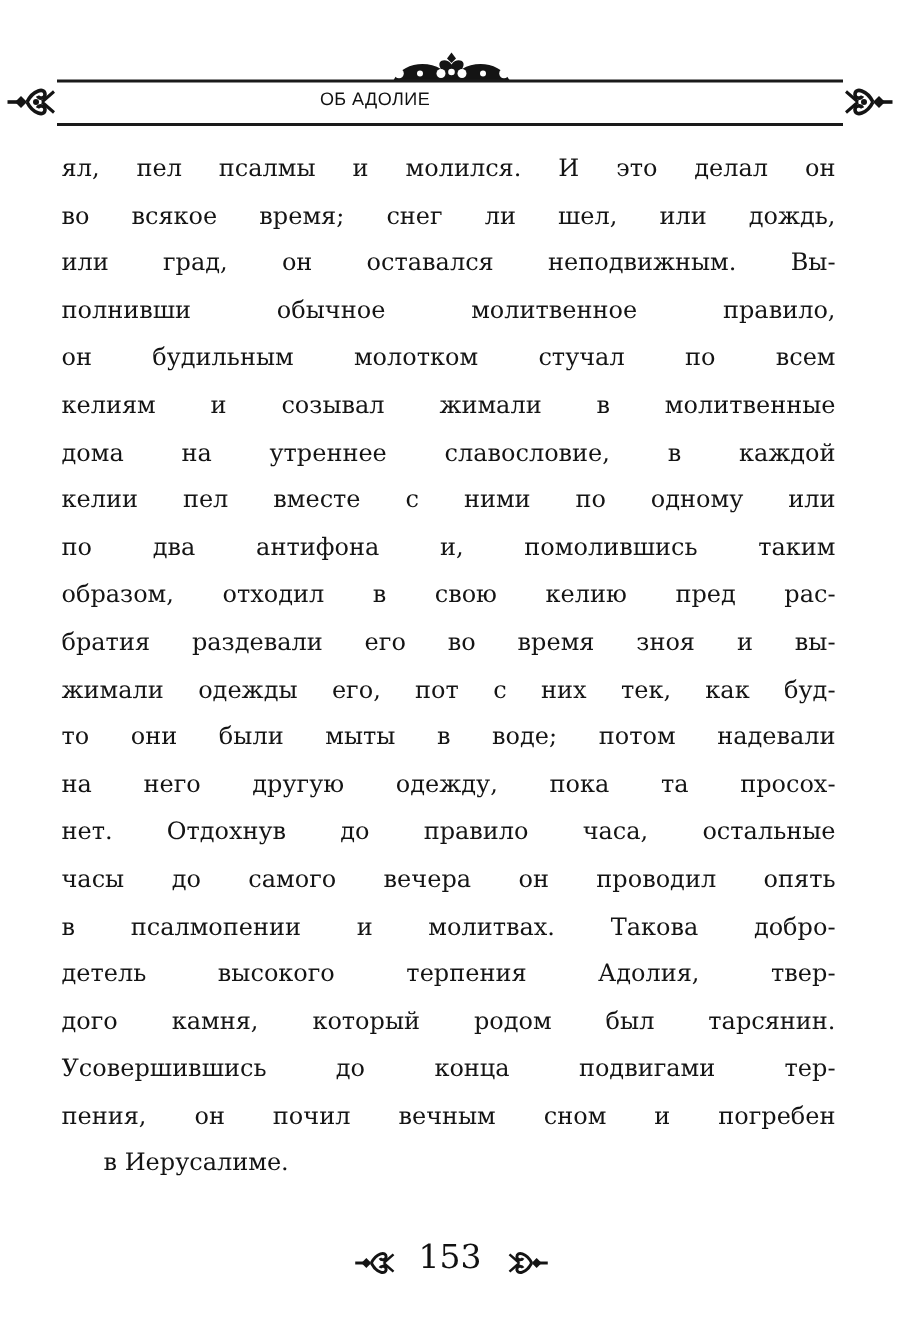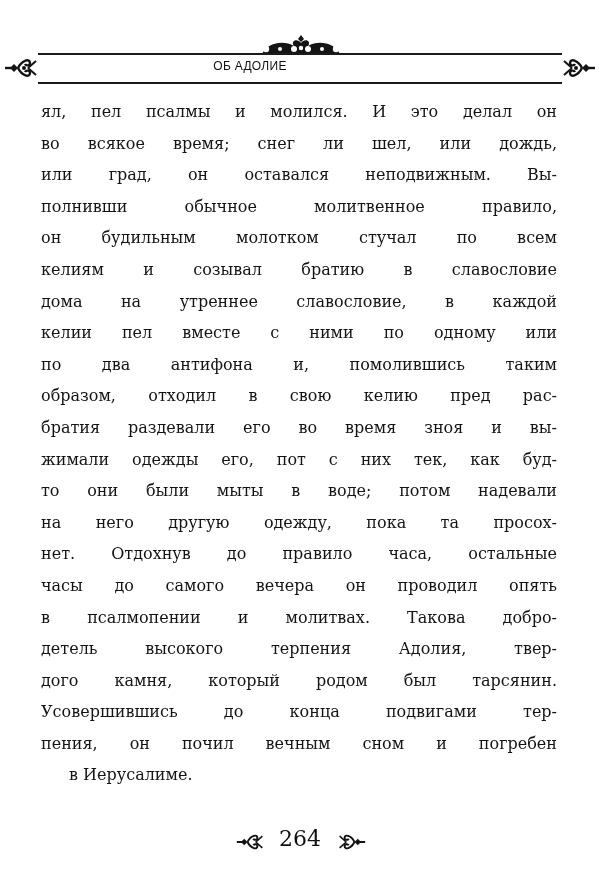--- a/index.html
+++ b/index.html
@@ -73,21 +73,21 @@
   </svg>
   <div class="rule bottom"></div>
 </div>
 
 <div class="body-text">
   <span class="line">ял, пел псалмы и молился. И это делал он</span>
   <span class="line">во всякое время; снег ли шел, или дождь,</span>
   <span class="line">или град, он оставался неподвижным. Вы-</span>
   <span class="line">полнивши обычное молитвенное правило,</span>
   <span class="line">он будильным молотком стучал по всем</span>
-  <span class="line">келиям и созывал братию в славословие</span>
+  <span class="line">келиям и созывал жимали в молитвенные</span>
   <span class="line">дома на утреннее славословие, в каждой</span>
   <span class="line">келии пел вместе с ними по одному или</span>
   <span class="line">по два антифона и, помолившись таким</span>
   <span class="line">образом, отходил в свою келию пред рас-</span>
   <span class="line">братия раздевали его во время зноя и вы-</span>
   <span class="line">жимали одежды его, пот с них тек, как буд-</span>
   <span class="line">то они были мыты в воде; потом надевали</span>
   <span class="line">на него другую одежду, пока та просох-</span>
   <span class="line">нет. Отдохнув до правило часа, остальные</span>
   <span class="line">часы до самого вечера он проводил опять</span>
@@ -100,21 +100,21 @@
 </div>
 
 <div class="footer">
   <svg class="foot-orn left" viewBox="0 0 34 24">
     <path d="M1 12 L10 12" stroke="#141414" stroke-width="2.4"></path>
     <path d="M10 8 L14 12 L10 16 L6 12 Z" fill="#141414"></path>
     <path d="M14 12 C 18 4, 26 2, 26 7 C 26 10, 22 10, 21 8" fill="none" stroke="#141414" stroke-width="2.4"></path>
     <path d="M14 12 C 18 20, 26 22, 26 17 C 26 14, 22 14, 21 16" fill="none" stroke="#141414" stroke-width="2.4"></path>
     <path d="M24 12 L32 5 M24 12 L32 19" stroke="#141414" stroke-width="2"></path>
   </svg>
-  <div class="page-number">264</div>
+  <div class="page-number">153</div>
   <svg class="foot-orn right" viewBox="0 0 34 24">
     <path d="M1 12 L10 12" stroke="#141414" stroke-width="2.4"></path>
     <path d="M10 8 L14 12 L10 16 L6 12 Z" fill="#141414"></path>
     <path d="M14 12 C 18 4, 26 2, 26 7 C 26 10, 22 10, 21 8" fill="none" stroke="#141414" stroke-width="2.4"></path>
     <path d="M14 12 C 18 20, 26 22, 26 17 C 26 14, 22 14, 21 16" fill="none" stroke="#141414" stroke-width="2.4"></path>
     <path d="M24 12 L32 5 M24 12 L32 19" stroke="#141414" stroke-width="2"></path>
   </svg>
 </div>
 
 </body></html>

